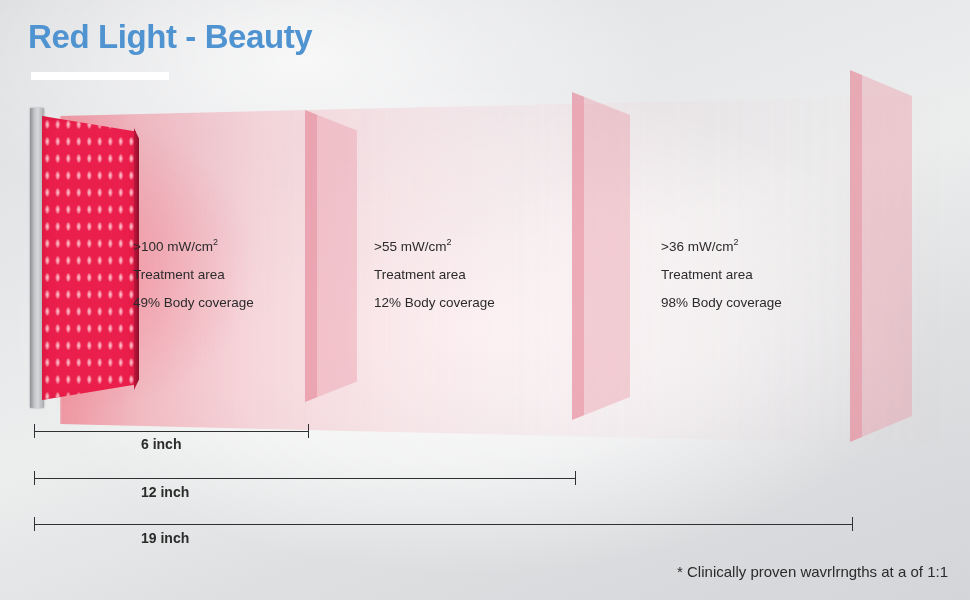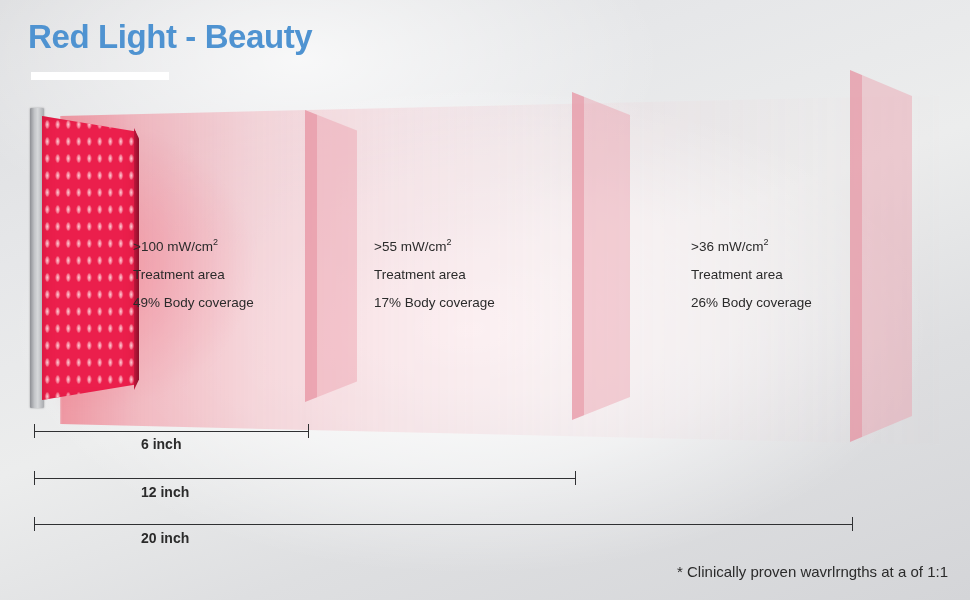--- a/index.html
+++ b/index.html
@@ -145,39 +145,39 @@
 
   <div class="info" style="left:133px;top:228px;">
     <span class="row"><span>&gt;100 mW/cm</span><sup>2</sup></span>
     <span class="row">Treatment area</span>
     <span class="row">49% Body coverage</span>
   </div>
 
   <div class="info" style="left:374px;top:228px;">
     <span class="row"><span>&gt;55 mW/cm</span><sup>2</sup></span>
     <span class="row">Treatment area</span>
-    <span class="row">17% Body coverage</span>
+    <span class="row">12% Body coverage</span>
   </div>
 
-  <div class="info" style="left:691px;top:228px;">
+  <div class="info" style="left:661px;top:228px;">
     <span class="row"><span>&gt;36 mW/cm</span><sup>2</sup></span>
     <span class="row">Treatment area</span>
-    <span class="row">26% Body coverage</span>
+    <span class="row">98% Body coverage</span>
   </div>
 
   <div class="measure" style="left:34px;top:431px;width:274px;"></div>
   <div class="cap" style="left:34px;top:424px;height:14px;"></div>
   <div class="cap" style="left:308px;top:424px;height:14px;"></div>
   <div class="mlabel" style="left:141px;top:436px;">6 inch</div>
 
   <div class="measure" style="left:34px;top:478px;width:541px;"></div>
   <div class="cap" style="left:34px;top:471px;height:14px;"></div>
   <div class="cap" style="left:575px;top:471px;height:14px;"></div>
   <div class="mlabel" style="left:141px;top:484px;">12 inch</div>
 
   <div class="measure" style="left:34px;top:524px;width:818px;"></div>
   <div class="cap" style="left:34px;top:517px;height:14px;"></div>
   <div class="cap" style="left:852px;top:517px;height:14px;"></div>
-  <div class="mlabel" style="left:141px;top:530px;">20 inch</div>
+  <div class="mlabel" style="left:141px;top:530px;">19 inch</div>
 
   <div class="footnote">* Clinically proven wavrlrngths at a of 1:1</div>
 
 </div>
 
 </body></html>

